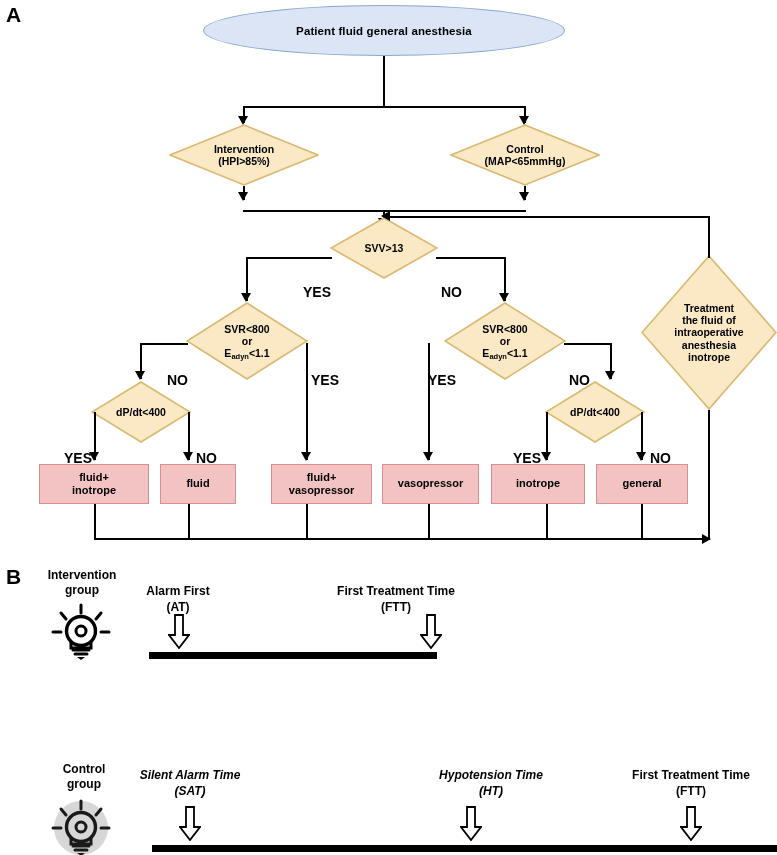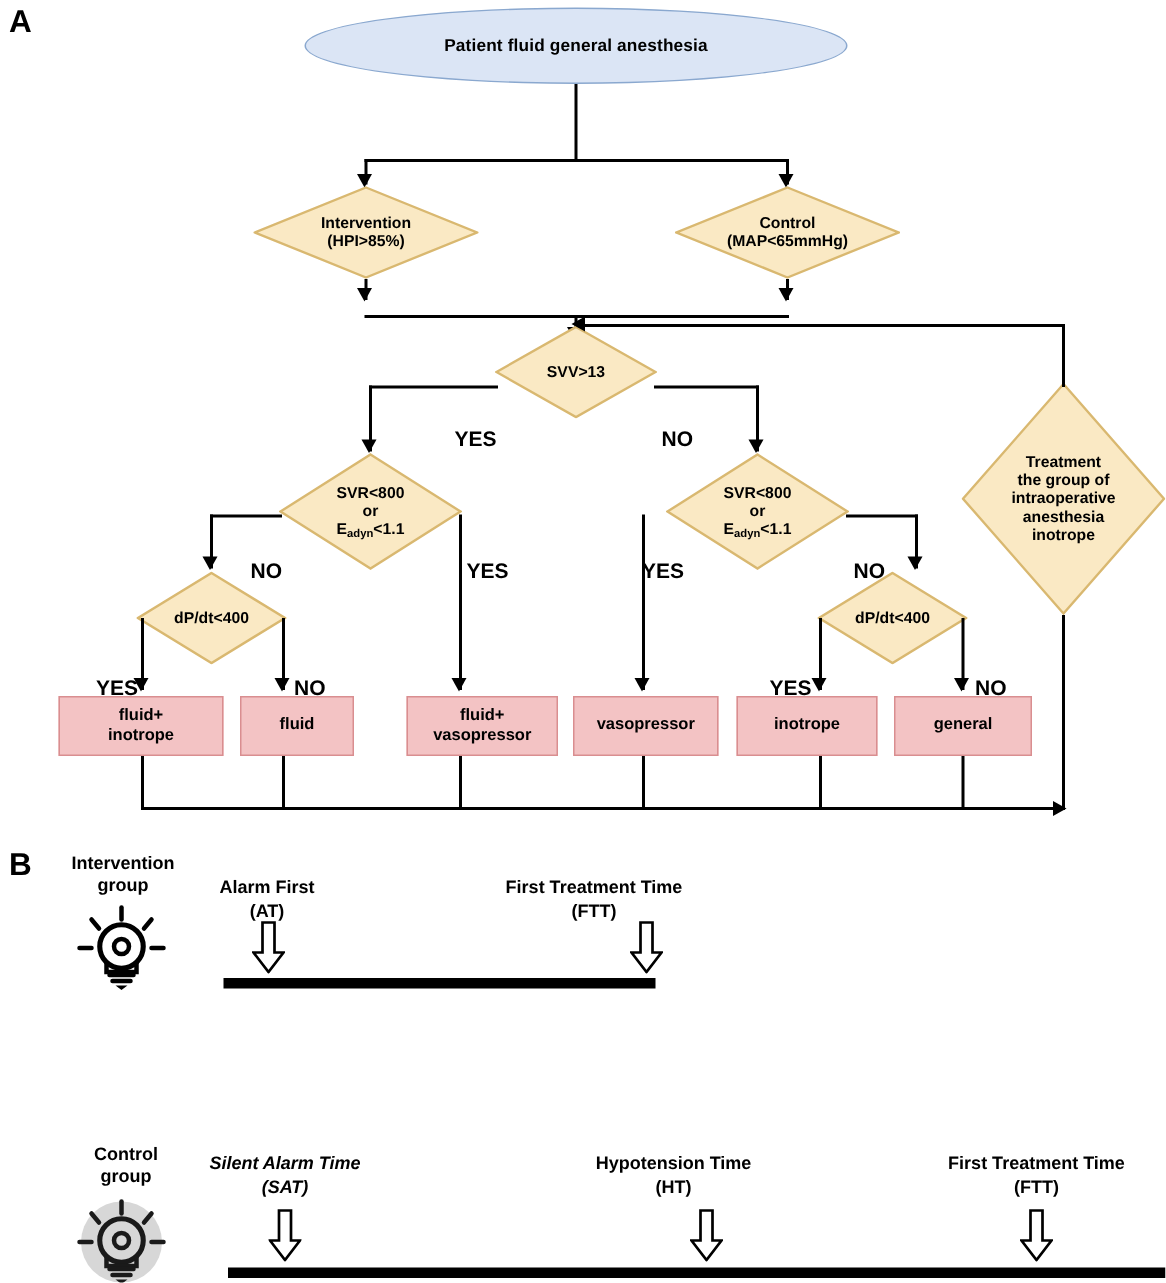--- a/index.html
+++ b/index.html
@@ -179,21 +179,21 @@
 <div class="vline" style="left:641px;top:412px;height:48px;"></div>
 <div class="arrow-d" style="left:636px;top:452px;"></div>
 
 <div class="diamond-wrap" style="left:641px;top:255px;width:136px;height:155px;">
   <svg class="diamond-shape" viewBox="0 0 136 155" preserveAspectRatio="none">
     <polygon points="68,1 135,77.5 68,154 1,77.5" fill="#fae9c4" stroke="#d9b870" stroke-width="1.6"></polygon>
   </svg>
   <div class="diamond-label">
     <div>
       <div>Treatment</div>
-      <div>the group of</div>
+      <div>the fluid of</div>
       <div>intraoperative</div>
       <div>anesthesia</div>
       <div>inotrope</div>
     </div>
   </div>
 </div>
 
 <div class="vline" style="left:708px;top:216px;height:42px;"></div>
 <div class="hline" style="left:389px;top:216px;width:321px;"></div>
 <div class="arrow-l" style="left:381px;top:211px;"></div>
@@ -301,21 +301,21 @@
 </svg>
 
 <div class="tl-label" style="left:110px;top:768px;width:160px;font-style:italic;">
   <div>Silent Alarm Time</div>
   <div>(SAT)</div>
 </div>
 <svg class="blockarrow" style="left:179px;top:806px;" width="22" height="35" viewBox="0 0 22 35">
   <polygon points="7,1 15,1 15,21 21,21 11,34 1,21 7,21" fill="#fff" stroke="#000" stroke-width="1.8" stroke-linejoin="miter"></polygon>
 </svg>
 
-<div class="tl-label" style="left:369px;top:768px;width:160px;">
+<div class="tl-label" style="left:411px;top:768px;width:160px;font-style:italic;">
   <div>Hypotension Time</div>
   <div>(HT)</div>
 </div>
 <svg class="blockarrow" style="left:460px;top:806px;" width="22" height="35" viewBox="0 0 22 35">
   <polygon points="7,1 15,1 15,21 21,21 11,34 1,21 7,21" fill="#fff" stroke="#000" stroke-width="1.8" stroke-linejoin="miter"></polygon>
 </svg>
 
 <div class="tl-label" style="left:608px;top:768px;width:166px;">
   <div>First Treatment Time</div>
   <div>(FTT)</div>

